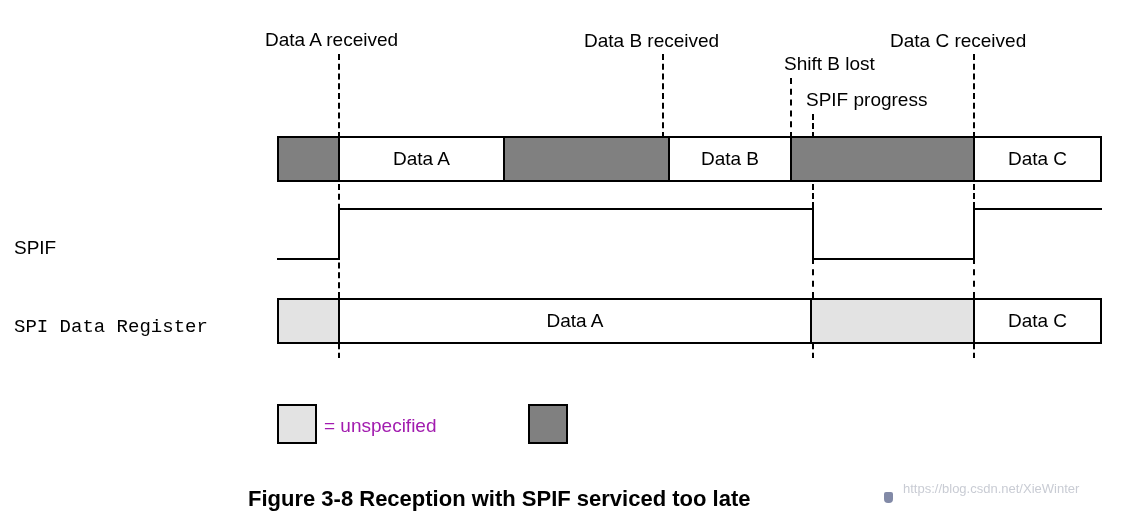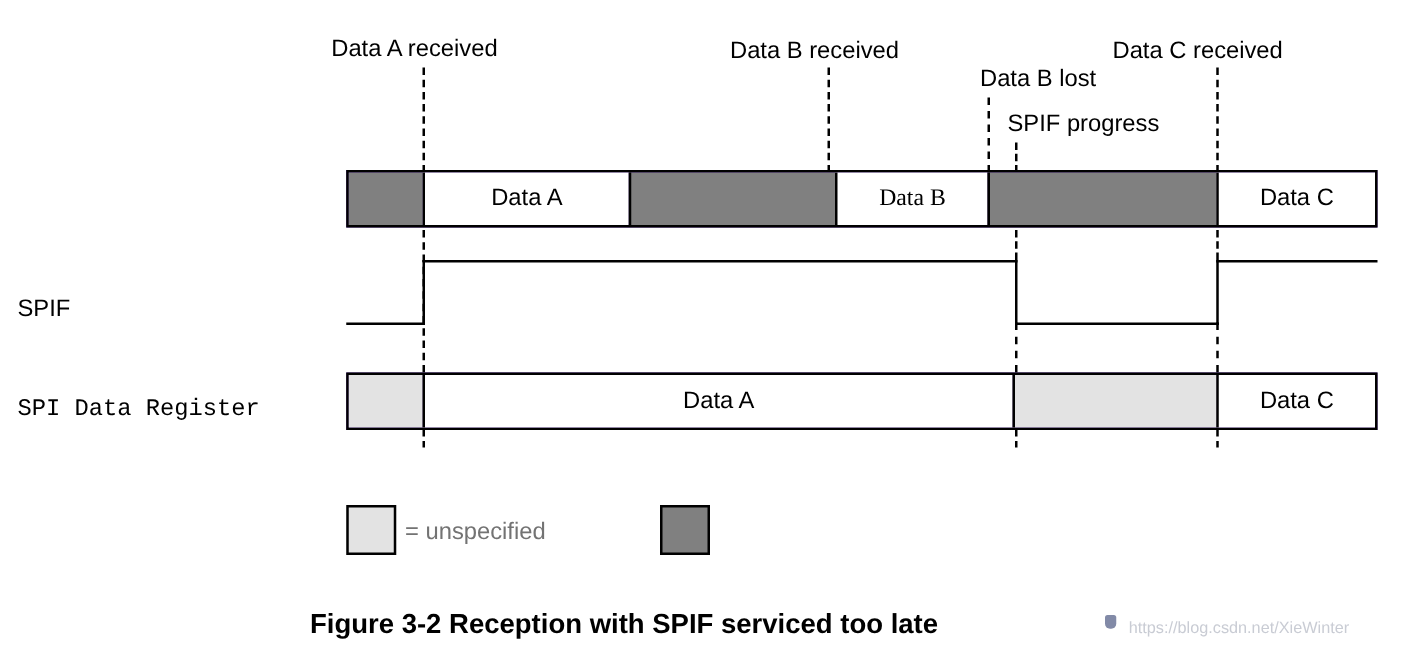--- a/index.html
+++ b/index.html
@@ -40,21 +40,21 @@
     width: 0;
     border-left: 2px dashed #000000;
   }
 
   
   .bar-row {
     position: absolute;
     box-sizing: border-box;
     border: 2px solid #000000;
     display: flex;
-    background: #4c1d95;
+    background: #1d4ed8;
   }
   .seg {
     box-sizing: border-box;
     display: flex;
     align-items: center;
     justify-content: center;
     font-size: 19px;
     color: #000000;
     white-space: nowrap;
     position: relative;
@@ -80,21 +80,21 @@
   .legend-swatch {
     position: absolute;
     box-sizing: border-box;
     border: 2px solid #000000;
   }
   .legend-swatch.light { background: #e3e3e3; }
   .legend-swatch.gray  { background: #808080; }
   .legend-text {
     position: absolute;
     font-size: 19px;
-    color: #737373;
+    color: #a21caf;
     white-space: nowrap;
     line-height: 1;
   }
 
   
   .caption {
     position: absolute;
     font-size: 22px;
     font-weight: bold;
     color: #000000;
@@ -121,21 +121,21 @@
 </style>
 </head>
 <body>
 
 <div id="page">
 
   <div class="event-label" style="left:265px; top:30px;">Data A received</div>
 
   <div class="event-label" style="left:584px; top:31px;">Data B received</div>
 
-  <div class="event-label" style="left:784px; top:54px;">Data B lost</div>
+  <div class="event-label" style="left:784px; top:54px;">Shift B lost</div>
 
   <div class="event-label" style="left:806px; top:90px;">SPIF progress</div>
 
   <div class="event-label" style="left:890px; top:31px;text-align:right;">Data C received</div>
 
   <div class="marker" style="left:338px; top:54px;  height:84px;"></div>
   <div class="marker" style="left:338px; top:184px; height:114px;"></div>
   <div class="marker" style="left:338px; top:344px; height:14px;"></div>
 
   <div class="marker" style="left:662px; top:54px;  height:84px;"></div>
@@ -150,21 +150,21 @@
   <div class="marker" style="left:973px; top:54px;  height:84px;"></div>
   <div class="marker" style="left:973px; top:184px; height:24px;"></div>
   <div class="marker" style="left:973px; top:258px; height:40px;"></div>
   <div class="marker" style="left:973px; top:344px; height:14px;"></div>
 
 
   <div class="bar-row" style="left:277px; top:136px; width:825px; height:46px;">
     <div class="seg gray" style="width:59px;"></div>
     <div class="seg white div-l" style="width:165px;">Data A</div>
     <div class="seg gray div-l" style="width:165px;"></div>
-    <div class="seg white div-l" style="width:122px;font-family:Liberation Serif, serif;">Data B</div>
+    <div class="seg white div-l" style="width:122px;">Data B</div>
     <div class="seg gray div-l" style="width:183px;"></div>
     <div class="seg white div-l" style="width:127px;">Data C</div>
   </div>
 
   <div class="row-label" style="left:14px; top:238px;">SPIF</div>
 
   <div class="wave-seg" style="left:277px; top:258px; width:63px;"></div>
 
   <div class="wave-edge" style="left:338px; top:208px; height:52px;"></div>
 
@@ -185,18 +185,18 @@
     <div class="seg white div-l" style="width:472px;">Data A</div>
     <div class="seg light div-l" style="width:163px;"></div>
     <div class="seg white div-l" style="width:127px;">Data C</div>
   </div>
 
   <div class="legend-swatch light" style="left:277px; top:404px; width:40px; height:40px;"></div>
   <div class="legend-text" style="left:324px; top:416px;">= unspecified</div>
 
   <div class="legend-swatch gray" style="left:528px; top:404px; width:40px; height:40px;"></div>
 
-  <div class="caption" style="left:248px; top:488px;">Figure 3-2  Reception with SPIF serviced too late</div>
+  <div class="caption" style="left:248px; top:488px;">Figure 3-8  Reception with SPIF serviced too late</div>
 
   <div class="watermark-mark" style="left:884px; top:492px;"></div>
-  <div class="watermark" style="left:903px; top:495px;">https://blog.csdn.net/XieWinter</div>
+  <div class="watermark" style="left:903px; top:482px;">https://blog.csdn.net/XieWinter</div>
 
 </div>
 
 </body></html>

